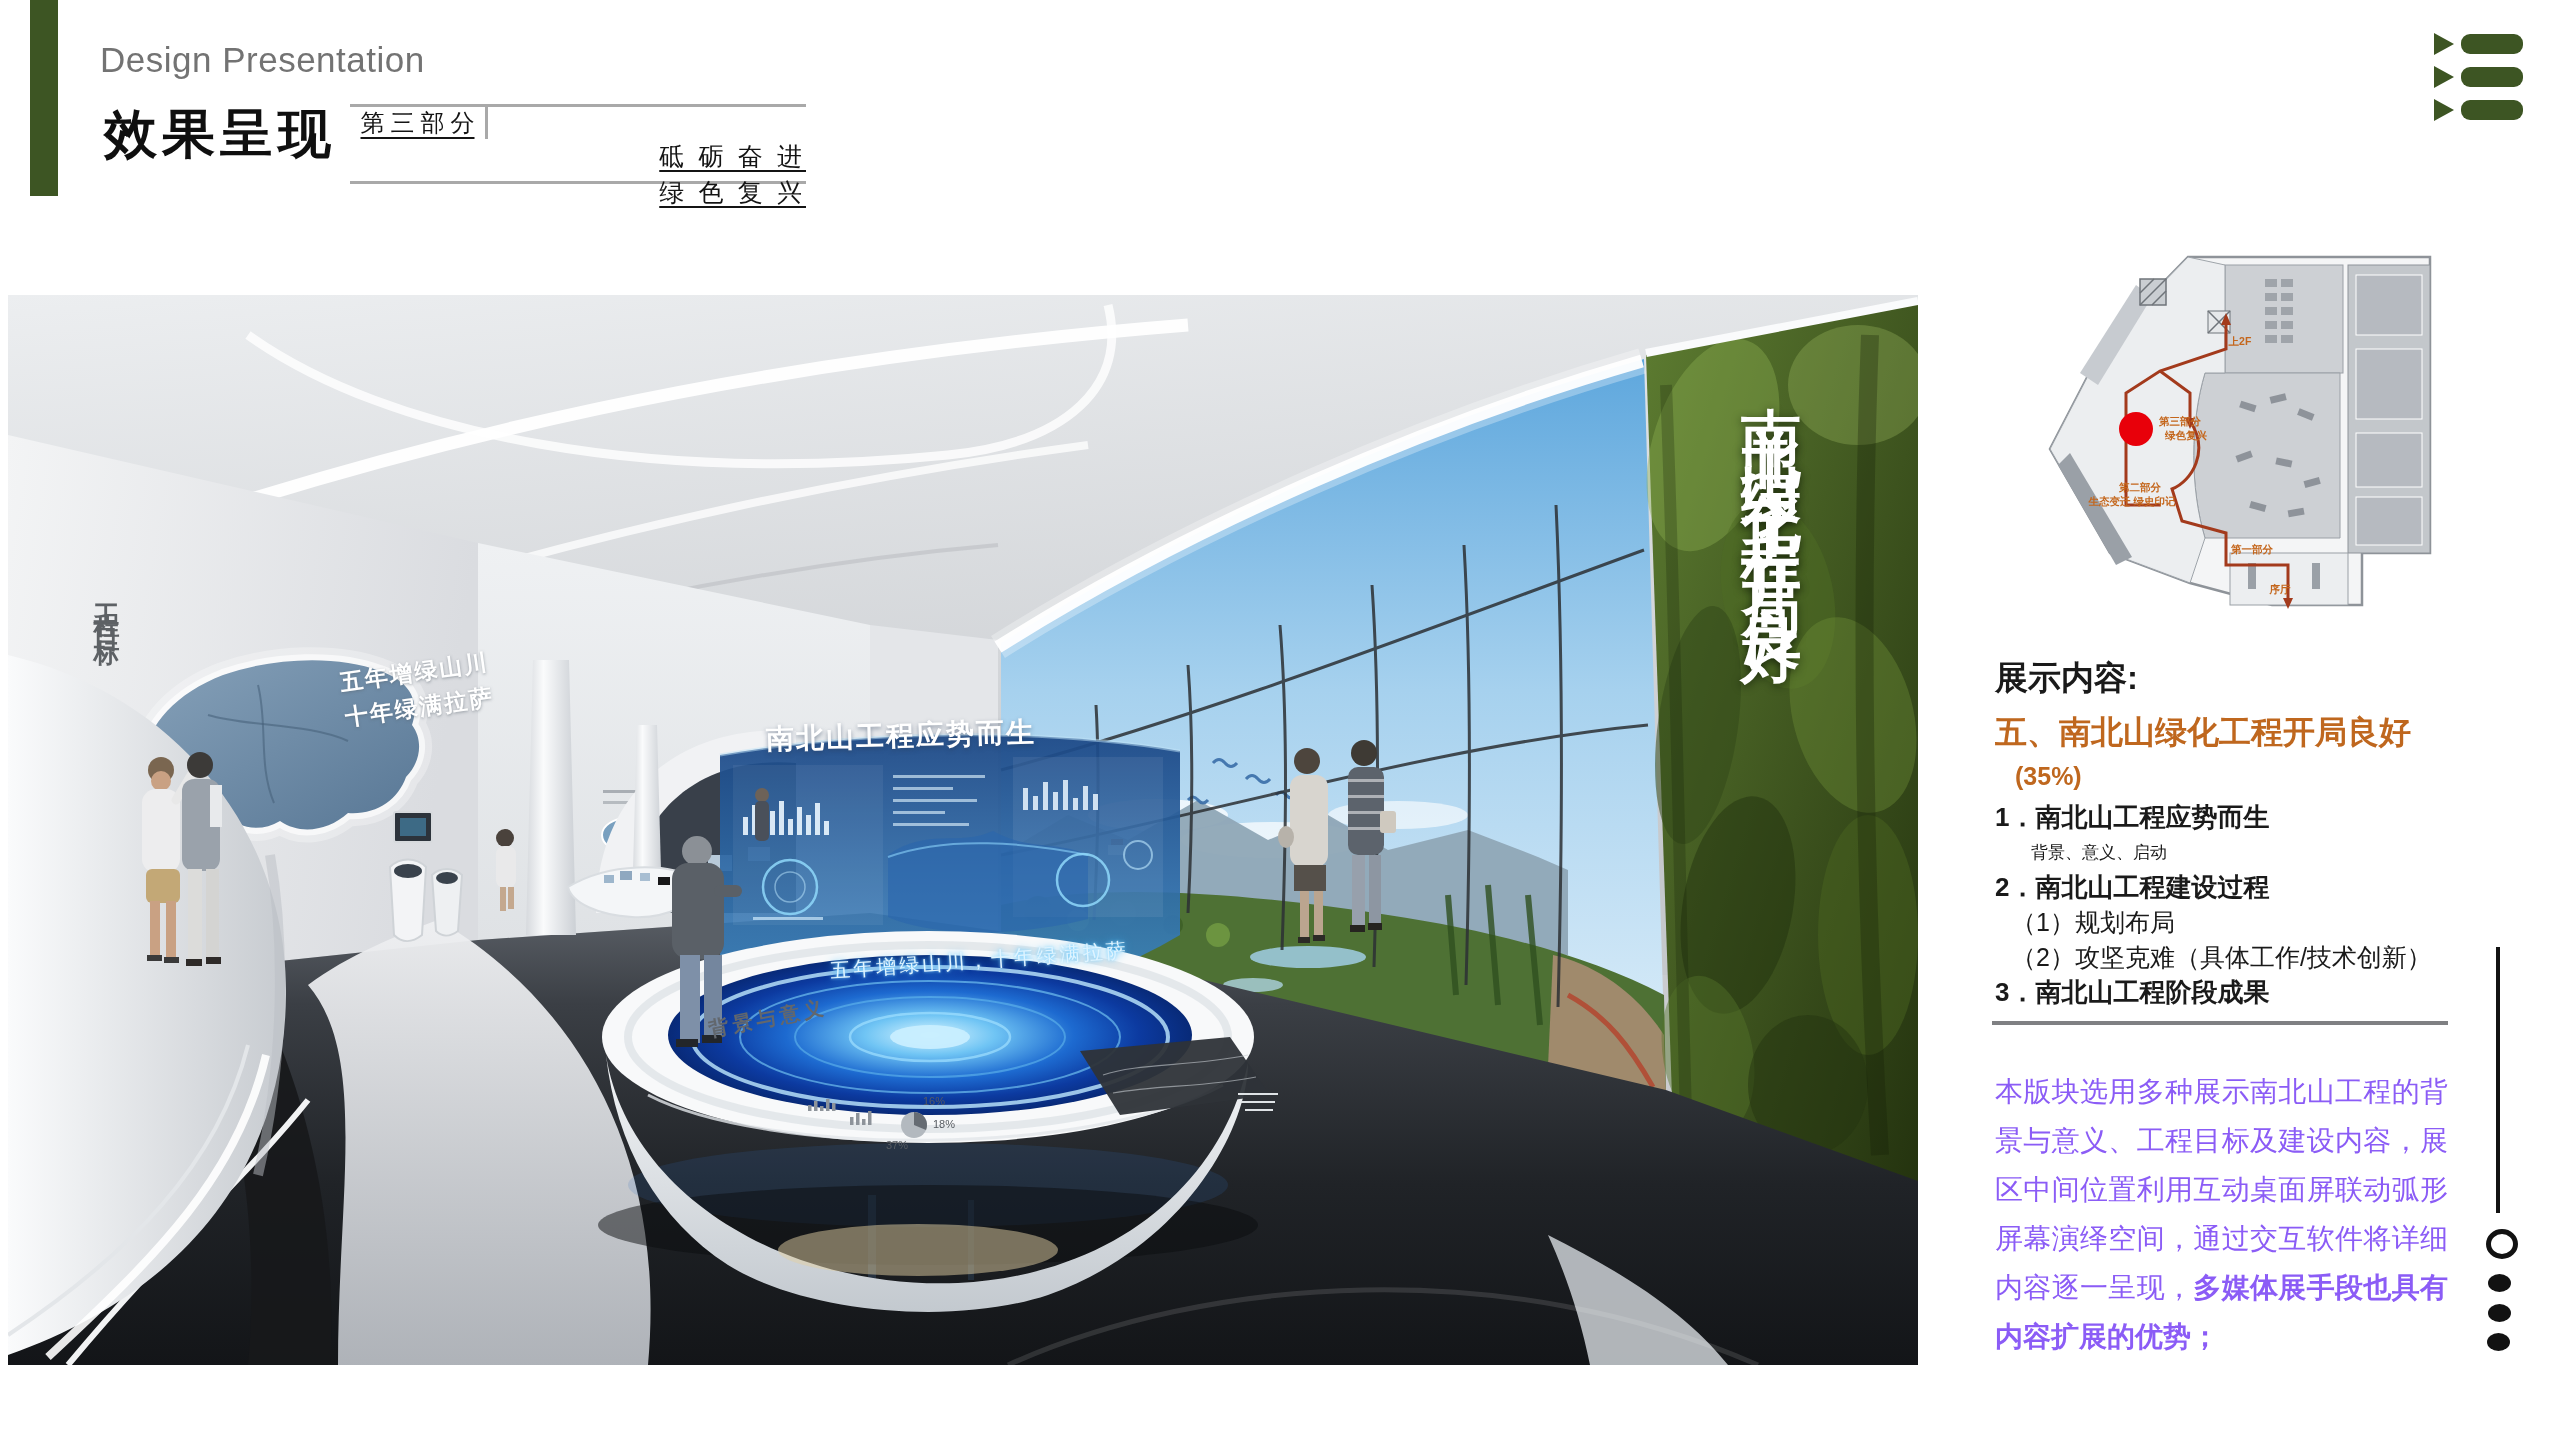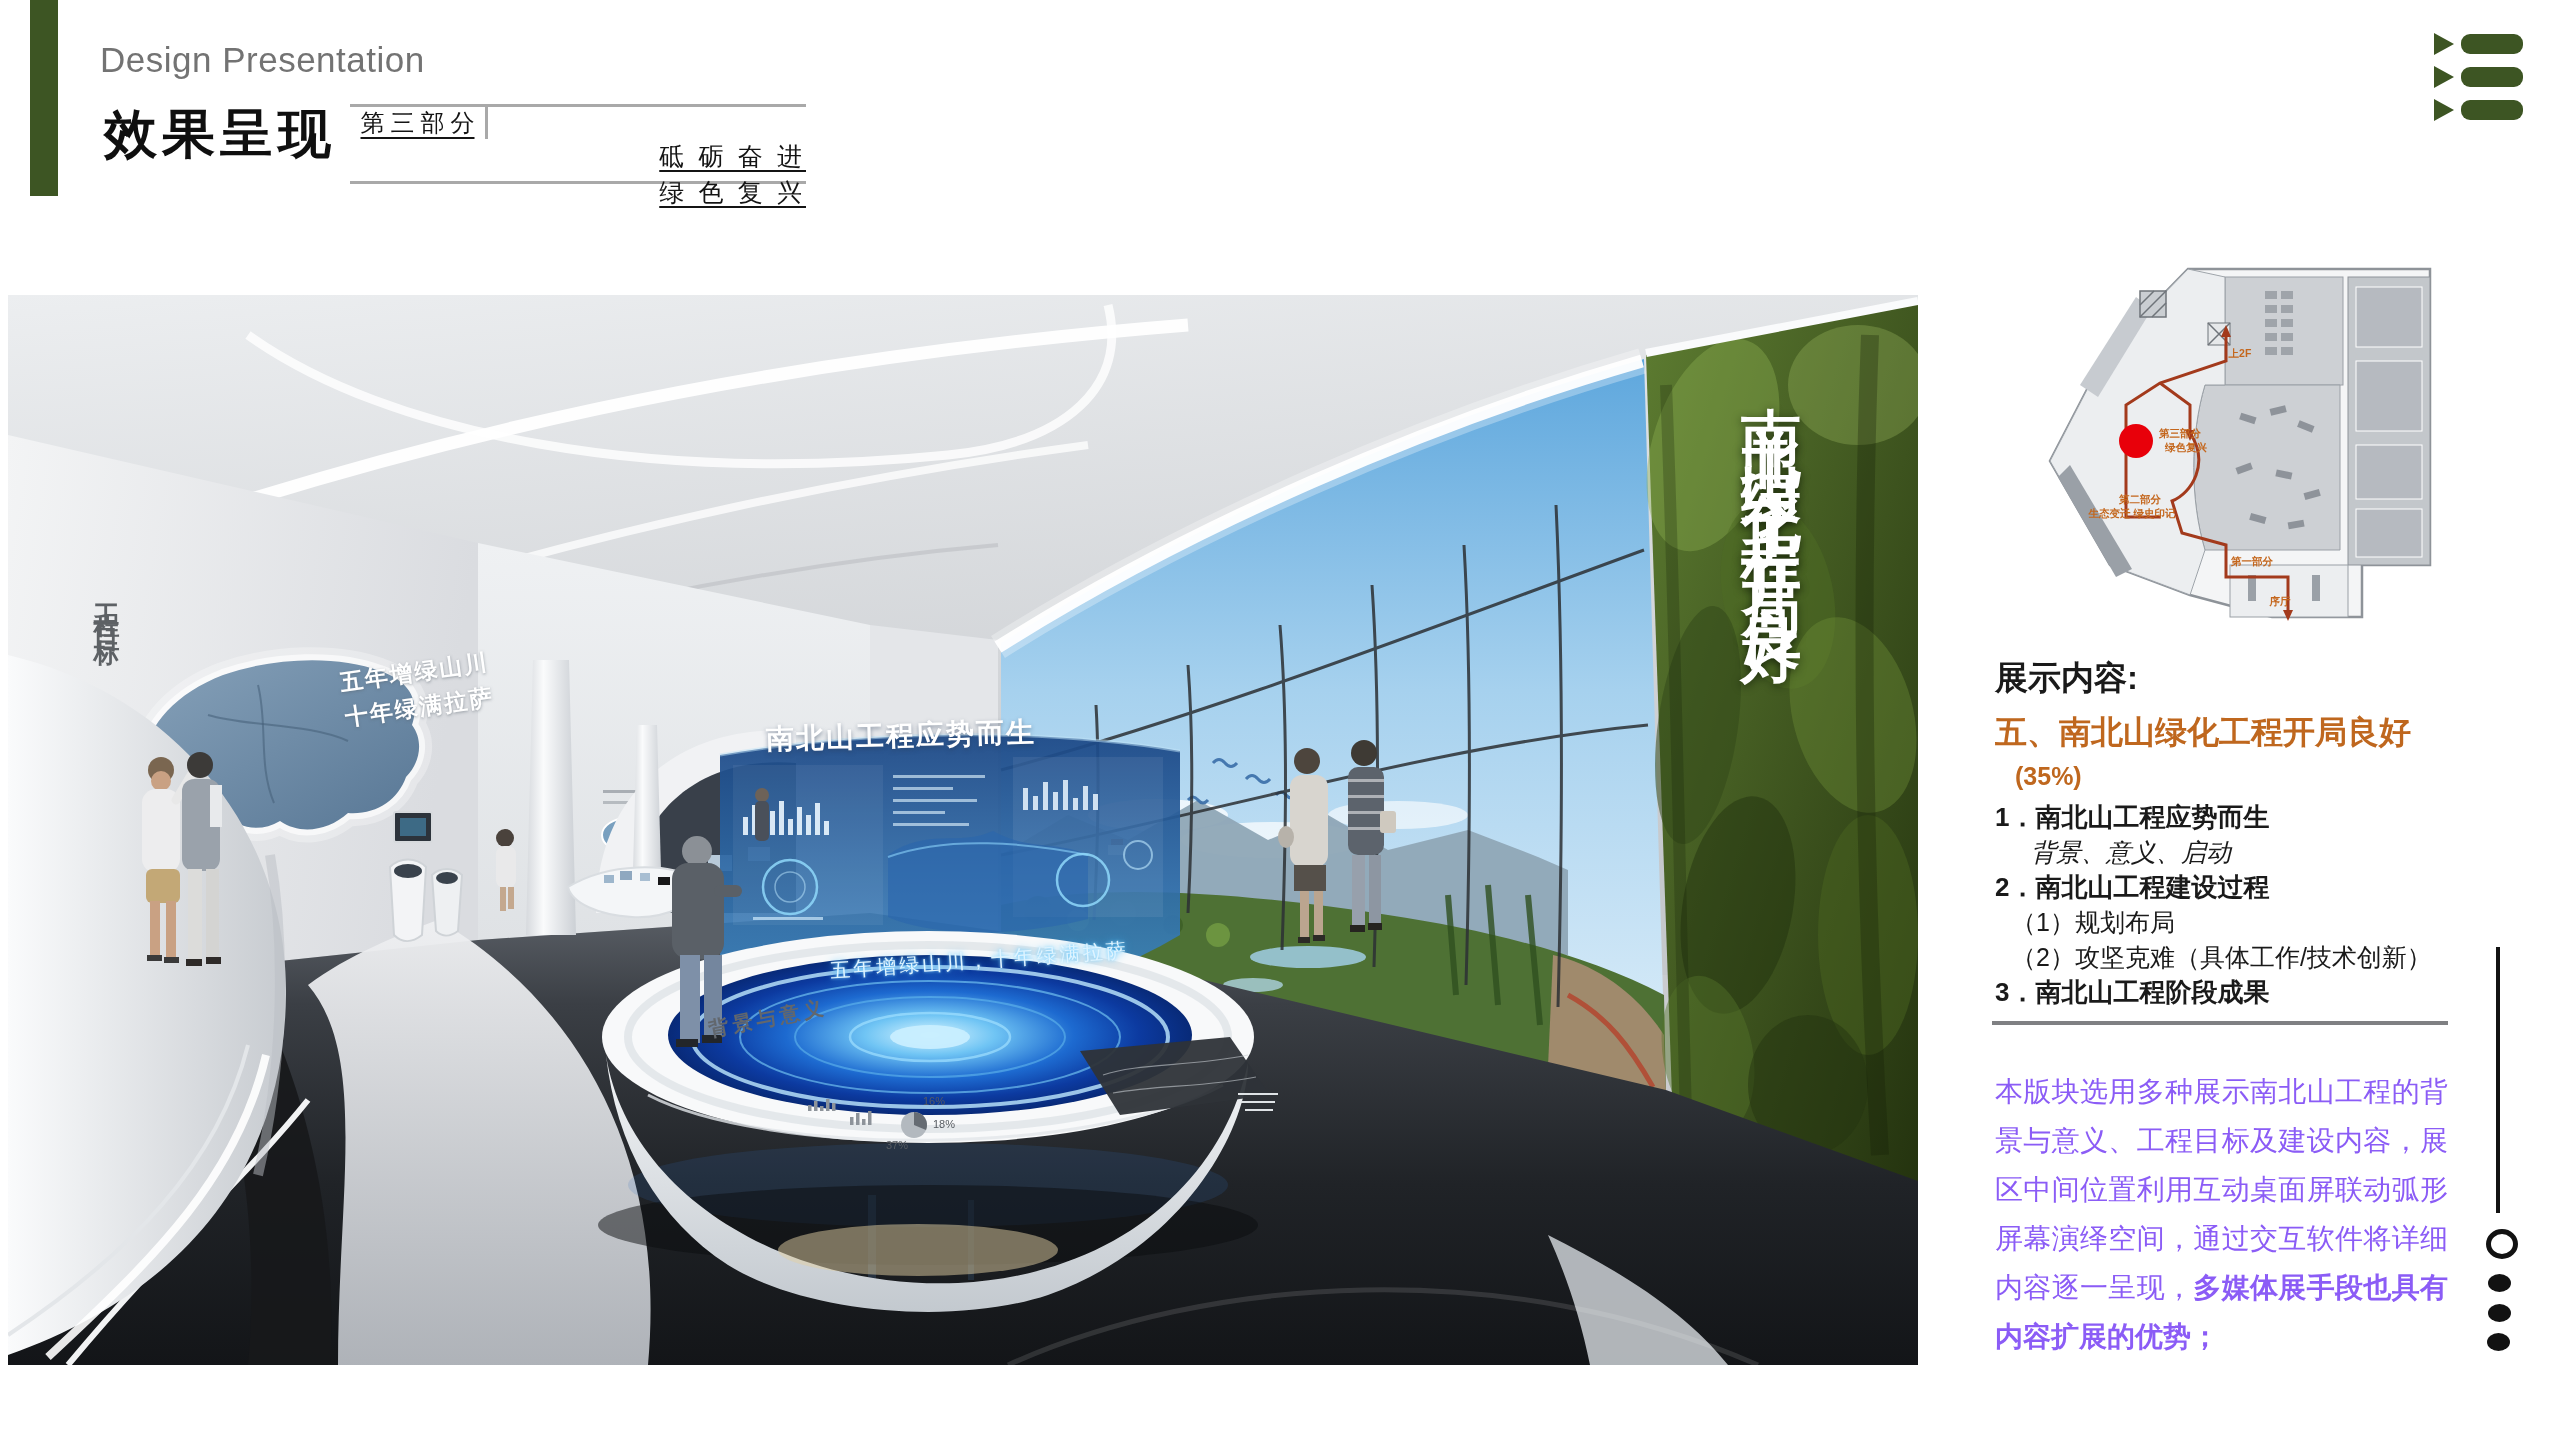--- a/index.html
+++ b/index.html
@@ -24,29 +24,29 @@
   #render{left:8px;top:295px;width:1910px;height:1070px;background:#caccd0;overflow:hidden;}
   #render svg{position:absolute;left:0;top:0;}
   .ov{position:absolute;white-space:pre;}
   #cap-goal{left:82px;top:288px;writing-mode:vertical-rl;font-size:26px;font-weight:600;color:#5d6165;letter-spacing:12px;}
   #map-slogan{left:334px;top:360px;color:#fff;font-size:23px;font-weight:600;line-height:35px;letter-spacing:2px;transform:rotate(-8deg);text-shadow:0 1px 3px rgba(90,100,110,.55);}
   #screen-title{left:758px;top:422px;color:#fff;font-size:28px;font-weight:700;letter-spacing:2px;transform:rotate(-1.5deg);text-shadow:0 2px 4px rgba(40,60,90,.5);}
   #greenwall-title{left:1722px;top:64px;writing-mode:vertical-rl;color:#fff;font-size:60px;font-weight:700;letter-spacing:22px;text-shadow:0 2px 8px rgba(15,25,8,.65);}
   #table-glow-text{left:822px;top:652px;color:#dff4ff;font-size:20px;letter-spacing:3px;transform:rotate(-4deg);text-shadow:0 0 9px #3db8ff,0 0 3px #9fe0ff;}
   #table-rim-label{left:700px;top:710px;color:#62676d;font-size:20px;font-weight:600;letter-spacing:4px;transform:rotate(-11deg);}
   
-  #plan{left:2040px;top:265px;width:396px;height:378px;}
+  #plan{left:2040px;top:253px;width:396px;height:378px;}
   
   #content{left:1995px;top:656px;width:470px;color:#1a1a1a;}
   #content .sec{font-size:33px;font-weight:700;margin-bottom:10px;}
   #content .head{font-size:32px;font-weight:700;margin-bottom:7px;white-space:nowrap;}
   #content .pct{font-size:25px;font-weight:700;padding-left:20px;margin-bottom:9px;}
   #content .it{font-size:26px;line-height:35px;}
   #content .b{font-weight:700;}
-  #content .s1{padding-left:36px;font-size:25px;font-style:italic;}
+  #content .s1{padding-left:36px;font-size:17px;}
   #content .s2{padding-left:16px;font-size:25px;}
   #divider{left:1992px;top:1021px;width:456px;height:4px;background:#7f8083;}
   #para{left:1995px;top:1067px;width:453px;font-size:28px;line-height:49px;color:#8b5cf6;text-align:justify;}
   #para .b{font-weight:700;}
   
   #pager-line{left:2496px;top:947px;width:4px;height:266px;background:#121212;}
   #pager-circle{left:2486px;top:1229px;width:22px;height:20px;border:5px solid #121212;border-radius:50%;background:#fff;}
   .pager-dot{width:23px;height:18px;border-radius:50%;background:#121212;}
   #dot1{left:2488px;top:1274px;} #dot2{left:2488px;top:1304px;} #dot3{left:2487px;top:1333px;}
 </style>

